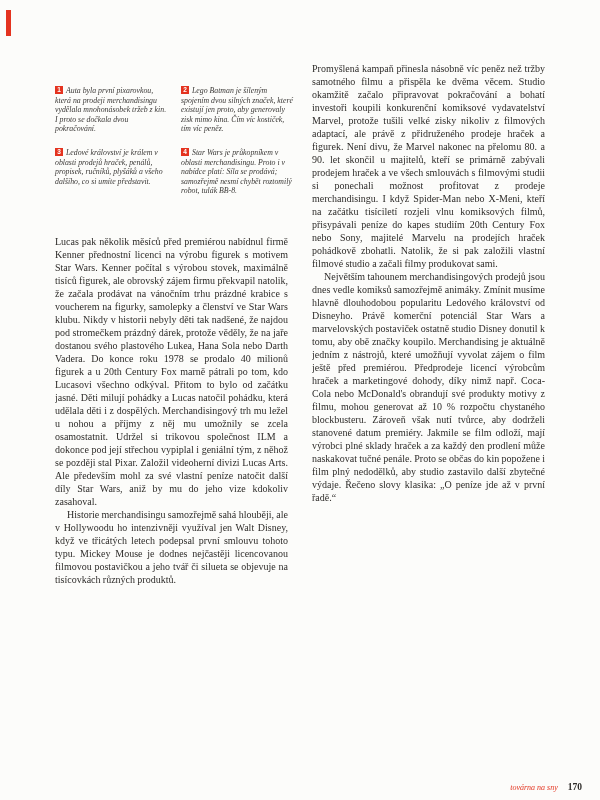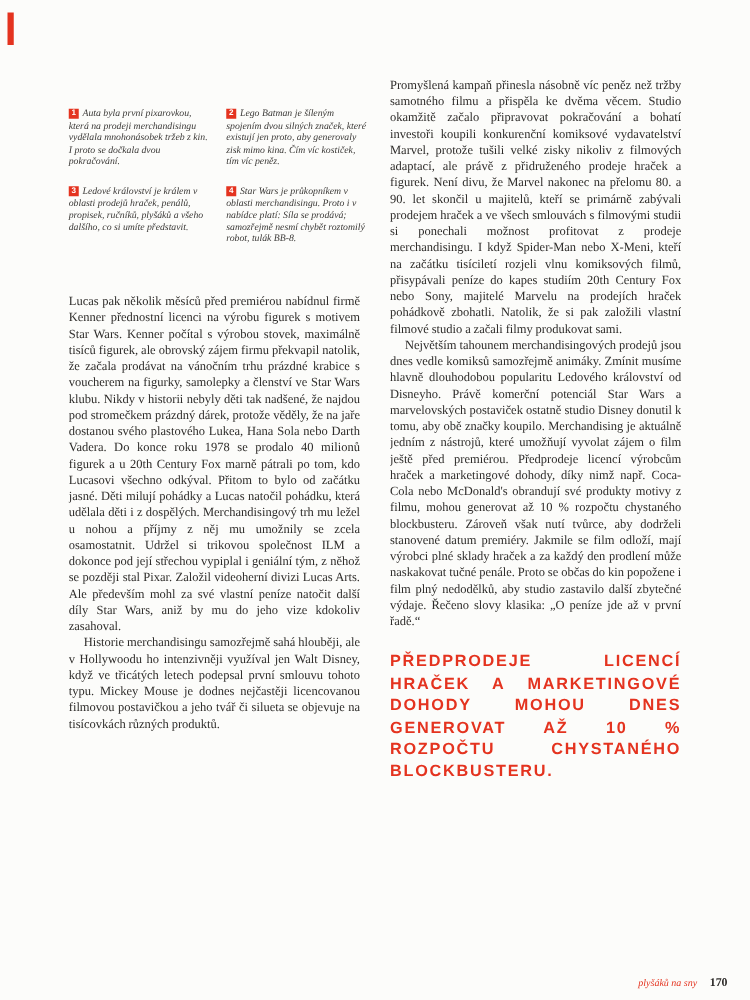--- a/index.html
+++ b/index.html
@@ -98,21 +98,20 @@
   <div class="left-body">
       <p class="body-par">Lucas pak několik měsíců před premiérou nabídnul firmě Kenner přednostní licenci na výrobu figurek s motivem Star Wars. Kenner počítal s výrobou stovek, maximálně tisíců figurek, ale obrovský zájem firmu překvapil natolik, že začala prodávat na vánočním trhu prázdné krabice s voucherem na figurky, samolepky a členství ve Star Wars klubu. Nikdy v historii nebyly děti tak nadšené, že najdou pod stromečkem prázdný dárek, protože věděly, že na jaře dostanou svého plastového Lukea, Hana Sola nebo Darth Vadera. Do konce roku 1978 se prodalo 40 milionů figurek a u 20th Century Fox marně pátrali po tom, kdo Lucasovi všechno odkýval. Přitom to bylo od začátku jasné. Děti milují pohádky a Lucas natočil pohádku, která udělala děti i z dospělých. Merchandisingový trh mu ležel u nohou a příjmy z něj mu umožnily se zcela osamostatnit. Udržel si trikovou společnost ILM a dokonce pod její střechou vypiplal i geniální tým, z něhož se později stal Pixar. Založil videoherní divizi Lucas Arts. Ale především mohl za své vlastní peníze natočit další díly Star Wars, aniž by mu do jeho vize kdokoliv zasahoval.</p>
       <p class="body-par">Historie merchandisingu samozřejmě sahá hlouběji, ale v Hollywoodu ho intenzivněji využíval jen Walt Disney, když ve třicátých letech podepsal první smlouvu tohoto typu. Mickey Mouse je dodnes nejčastěji licencovanou filmovou postavičkou a jeho tvář či silueta se objevuje na tisícovkách různých produktů.</p>
     </div>
 
   <div class="right-col">
     <div>
         <p class="body-par">Promyšlená kampaň přinesla násobně víc peněz než tržby samotného filmu a přispěla ke dvěma věcem. Studio okamžitě začalo připravovat pokračování a bohatí investoři koupili konkurenční komiksové vydavatelství Marvel, protože tušili velké zisky nikoliv z filmových adaptací, ale právě z přidruženého prodeje hraček a figurek. Není divu, že Marvel nakonec na přelomu 80. a 90. let skončil u majitelů, kteří se primárně zabývali prodejem hraček a ve všech smlouvách s filmovými studii si ponechali možnost profitovat z prodeje merchandisingu. I když Spider-Man nebo X-Meni, kteří na začátku tisíciletí rozjeli vlnu komiksových filmů, přisypávali peníze do kapes studiím 20th Century Fox nebo Sony, majitelé Marvelu na prodejích hraček pohádkově zbohatli. Natolik, že si pak založili vlastní filmové studio a začali filmy produkovat sami.</p>
         <p class="body-par">Největším tahounem merchandisingových prodejů jsou dnes vedle komiksů samozřejmě animáky. Zmínit musíme hlavně dlouhodobou popularitu Ledového království od Disneyho. Právě komerční potenciál Star Wars a marvelovských postaviček ostatně studio Disney donutil k tomu, aby obě značky koupilo. Merchandising je aktuálně jedním z nástrojů, které umožňují vyvolat zájem o film ještě před premiérou. Předprodeje licencí výrobcům hraček a marketingové dohody, díky nimž např. Coca-Cola nebo McDonald's obrandují své produkty motivy z filmu, mohou generovat až 10 % rozpočtu chystaného blockbusteru. Zároveň však nutí tvůrce, aby dodrželi stanovené datum premiéry. Jakmile se film odloží, mají výrobci plné sklady hraček a za každý den prodlení může naskakovat tučné penále. Proto se občas do kin popožene i film plný nedodělků, aby studio zastavilo další zbytečné výdaje. Řečeno slovy klasika: „O peníze jde až v první řadě.“</p>
       </div>
-    <div class="pull-quote">PŘEDPRODEJE LICENCÍ HRAČEK A MARKETINGOVÉ DOHODY MOHOU DNES GENEROVAT AŽ 10 % ROZPOČTU CHYSTANÉHO BLOCKBUSTERU.</div>
   </div>
 
   <div class="footer">
-    <span class="footer-section">plyšáků na sny</span>
+    <span class="footer-section">továrna na sny</span>
     <span class="footer-page">170</span>
   </div>
 
 </div>
 
 </body></html>

